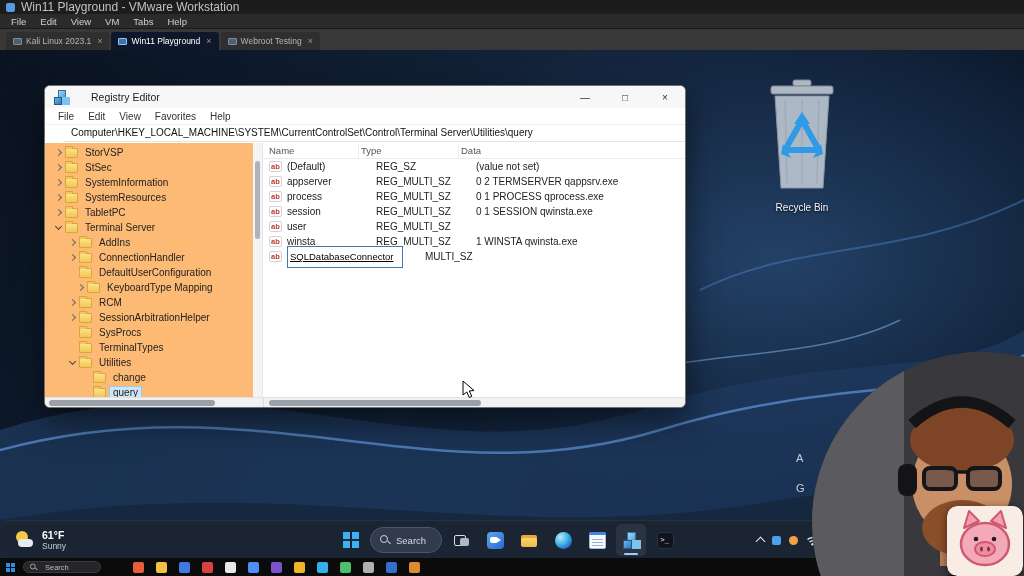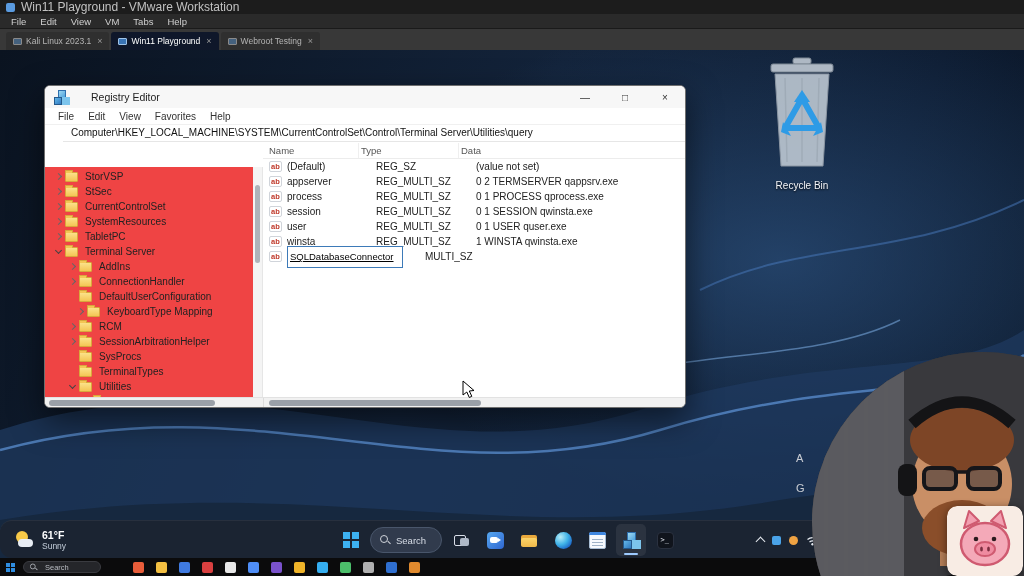--- a/index.html
+++ b/index.html
@@ -18,37 +18,37 @@
   .vm-tab.active{background:#0f172a;color:#fff;}
   .tab-mon{width:9px;height:7px;border:1px solid #8a8a8a;border-radius:1px;background:#44617e;flex:0 0 9px;}
   .vm-tab.active .tab-mon{border-color:#9fc3e8;background:#3a74b5;}
   .tab-x{font-size:9px;color:#999;margin-left:2px;}
 
   
   #vm-screen{position:absolute;left:0;top:50px;width:1024px;height:508px;overflow:hidden;background:linear-gradient(115deg,#0a1320,#13233a 45%,#0d1b30 75%,#0a1626);}
   #wallpaper{position:absolute;left:0;top:0;width:1024px;height:508px;}
 
   
-  #recycle-bin{position:absolute;left:752px;top:4px;width:100px;text-align:center;}
+  #recycle-bin{position:absolute;left:752px;top:26px;width:100px;text-align:center;}
   #rb-label{font-size:10px;color:#f2f4f8;text-shadow:0 1px 2px rgba(0,0,0,.9);margin-top:2px;}
 
   
   #regedit{position:absolute;left:44px;top:35px;width:642px;height:323px;background:#fff;border:1px solid #6f6f6f;border-radius:6px;box-shadow:0 12px 32px rgba(0,0,0,.55);overflow:hidden;}
   #re-titlebar{position:absolute;left:0;top:0;right:0;height:22px;background:#f7f7f7;display:flex;align-items:center;gap:23px;padding-left:9px;}
   .re-icon{position:relative;width:14px;height:14px;flex:0 0 14px;}
   .re-icon::before{content:"";position:absolute;left:4px;top:0;width:6px;height:6px;background:linear-gradient(135deg,#9fd9f2,#4ea3dd);border:1px solid #2e6fae;}
   .re-icon::after{content:"";position:absolute;left:0;top:7px;width:6px;height:6px;background:linear-gradient(135deg,#63b6e8,#2f79c0);border:1px solid #24598c;box-shadow:8px 0 0 #7cc4ec;}
   #re-title{font-size:10.5px;color:#222;}
   #re-controls{margin-left:auto;display:flex;height:100%;}
   .re-ctl{width:40px;height:100%;display:flex;align-items:center;justify-content:center;font-size:10px;color:#333;}
   #re-menu{position:absolute;left:0;top:22px;right:0;height:17px;display:flex;align-items:center;padding-left:6px;border-bottom:1px solid #f0f0f0;background:#fff;}
   .re-menu-item{font-size:10px;color:#333;padding:0 7px;}
   #re-address{position:absolute;left:0;top:39px;right:0;height:17px;border-bottom:1px solid #e6e6e6;font-size:10px;color:#111;padding:2px 8px;white-space:nowrap;overflow:hidden;background:#fff;margin-left:18px;}
   #re-body{position:absolute;left:0;top:57px;right:0;bottom:10px;display:flex;}
-  #re-tree{width:218px;flex:0 0 218px;border-right:1px solid #e6e6e6;position:relative;overflow:hidden;padding-top:2px;background:#ef4444;margin-top:24px;}
+  #re-tree{width:218px;flex:0 0 218px;border-right:1px solid #e6e6e6;position:relative;overflow:hidden;padding-top:2px;background:#fdba74;}
   .tree-row{height:15px;display:flex;align-items:center;font-size:10px;color:#222;white-space:nowrap;}
   .chev{width:10px;flex:0 0 10px;display:flex;justify-content:center;align-items:center;}
   .chev.collapsed::before{content:"";width:4px;height:4px;border-right:1.2px solid #666;border-bottom:1.2px solid #666;transform:rotate(-45deg);}
   .chev.expanded::before{content:"";width:4px;height:4px;border-right:1.2px solid #444;border-bottom:1.2px solid #444;transform:rotate(45deg);margin-top:-2px;}
   .folder-icon{width:13px;height:10px;background:linear-gradient(#fbe28a,#f4c654);border:1px solid #d8a73c;border-radius:1px;margin:0 4px 0 2px;position:relative;flex:0 0 13px;}
   .folder-icon::before{content:"";position:absolute;top:-3px;left:-1px;width:6px;height:2px;background:#f4c654;border:1px solid #d8a73c;border-bottom:none;border-radius:1px 1px 0 0;}
   .tlbl{padding:0 3px;}
   .tree-row.sel .tlbl{background:#cde6f7;outline:1px solid #9ec9e8;}
   #re-vscroll{position:absolute;right:0;top:0;width:9px;height:100%;background:#f4f4f4;}
   #re-vthumb{position:absolute;right:2px;top:18px;width:5px;height:78px;background:#aeb3ba;border-radius:3px;}
@@ -226,21 +226,21 @@
               <span class="tlbl">StorVSP</span>
             </div>
             <div class="tree-row" style="padding-left: 8px;">
               <span class="chev collapsed"></span>
               <span class="folder-icon"></span>
               <span class="tlbl">StSec</span>
             </div>
             <div class="tree-row" style="padding-left: 8px;">
               <span class="chev collapsed"></span>
               <span class="folder-icon"></span>
-              <span class="tlbl">CurrentControlSet</span>
+              <span class="tlbl">SystemInformation</span>
             </div>
             <div class="tree-row" style="padding-left: 8px;">
               <span class="chev collapsed"></span>
               <span class="folder-icon"></span>
               <span class="tlbl">SystemResources</span>
             </div>
             <div class="tree-row" style="padding-left: 8px;">
               <span class="chev collapsed"></span>
               <span class="folder-icon"></span>
               <span class="tlbl">TabletPC</span>
@@ -334,21 +334,20 @@
               <div class="lrow">
                 <span class="ab-icon">ab</span>
                 <span class="c-name">session</span>
                 <span class="c-type">REG_MULTI_SZ</span>
                 <span class="c-data">0 1 SESSION qwinsta.exe</span>
               </div>
               <div class="lrow">
                 <span class="ab-icon">ab</span>
                 <span class="c-name">user</span>
                 <span class="c-type">REG_MULTI_SZ</span>
-                <span class="c-data">0 1 USER quser.exe</span>
               </div>
               <div class="lrow">
                 <span class="ab-icon">ab</span>
                 <span class="c-name">winsta</span>
                 <span class="c-type">REG_MULTI_SZ</span>
                 <span class="c-data">1 WINSTA qwinsta.exe</span>
               </div>
               <div class="lrow">
                 <span class="ab-icon">ab</span>
                 <input class="rename-input" value="SQLDatabaseConnector" style="">

